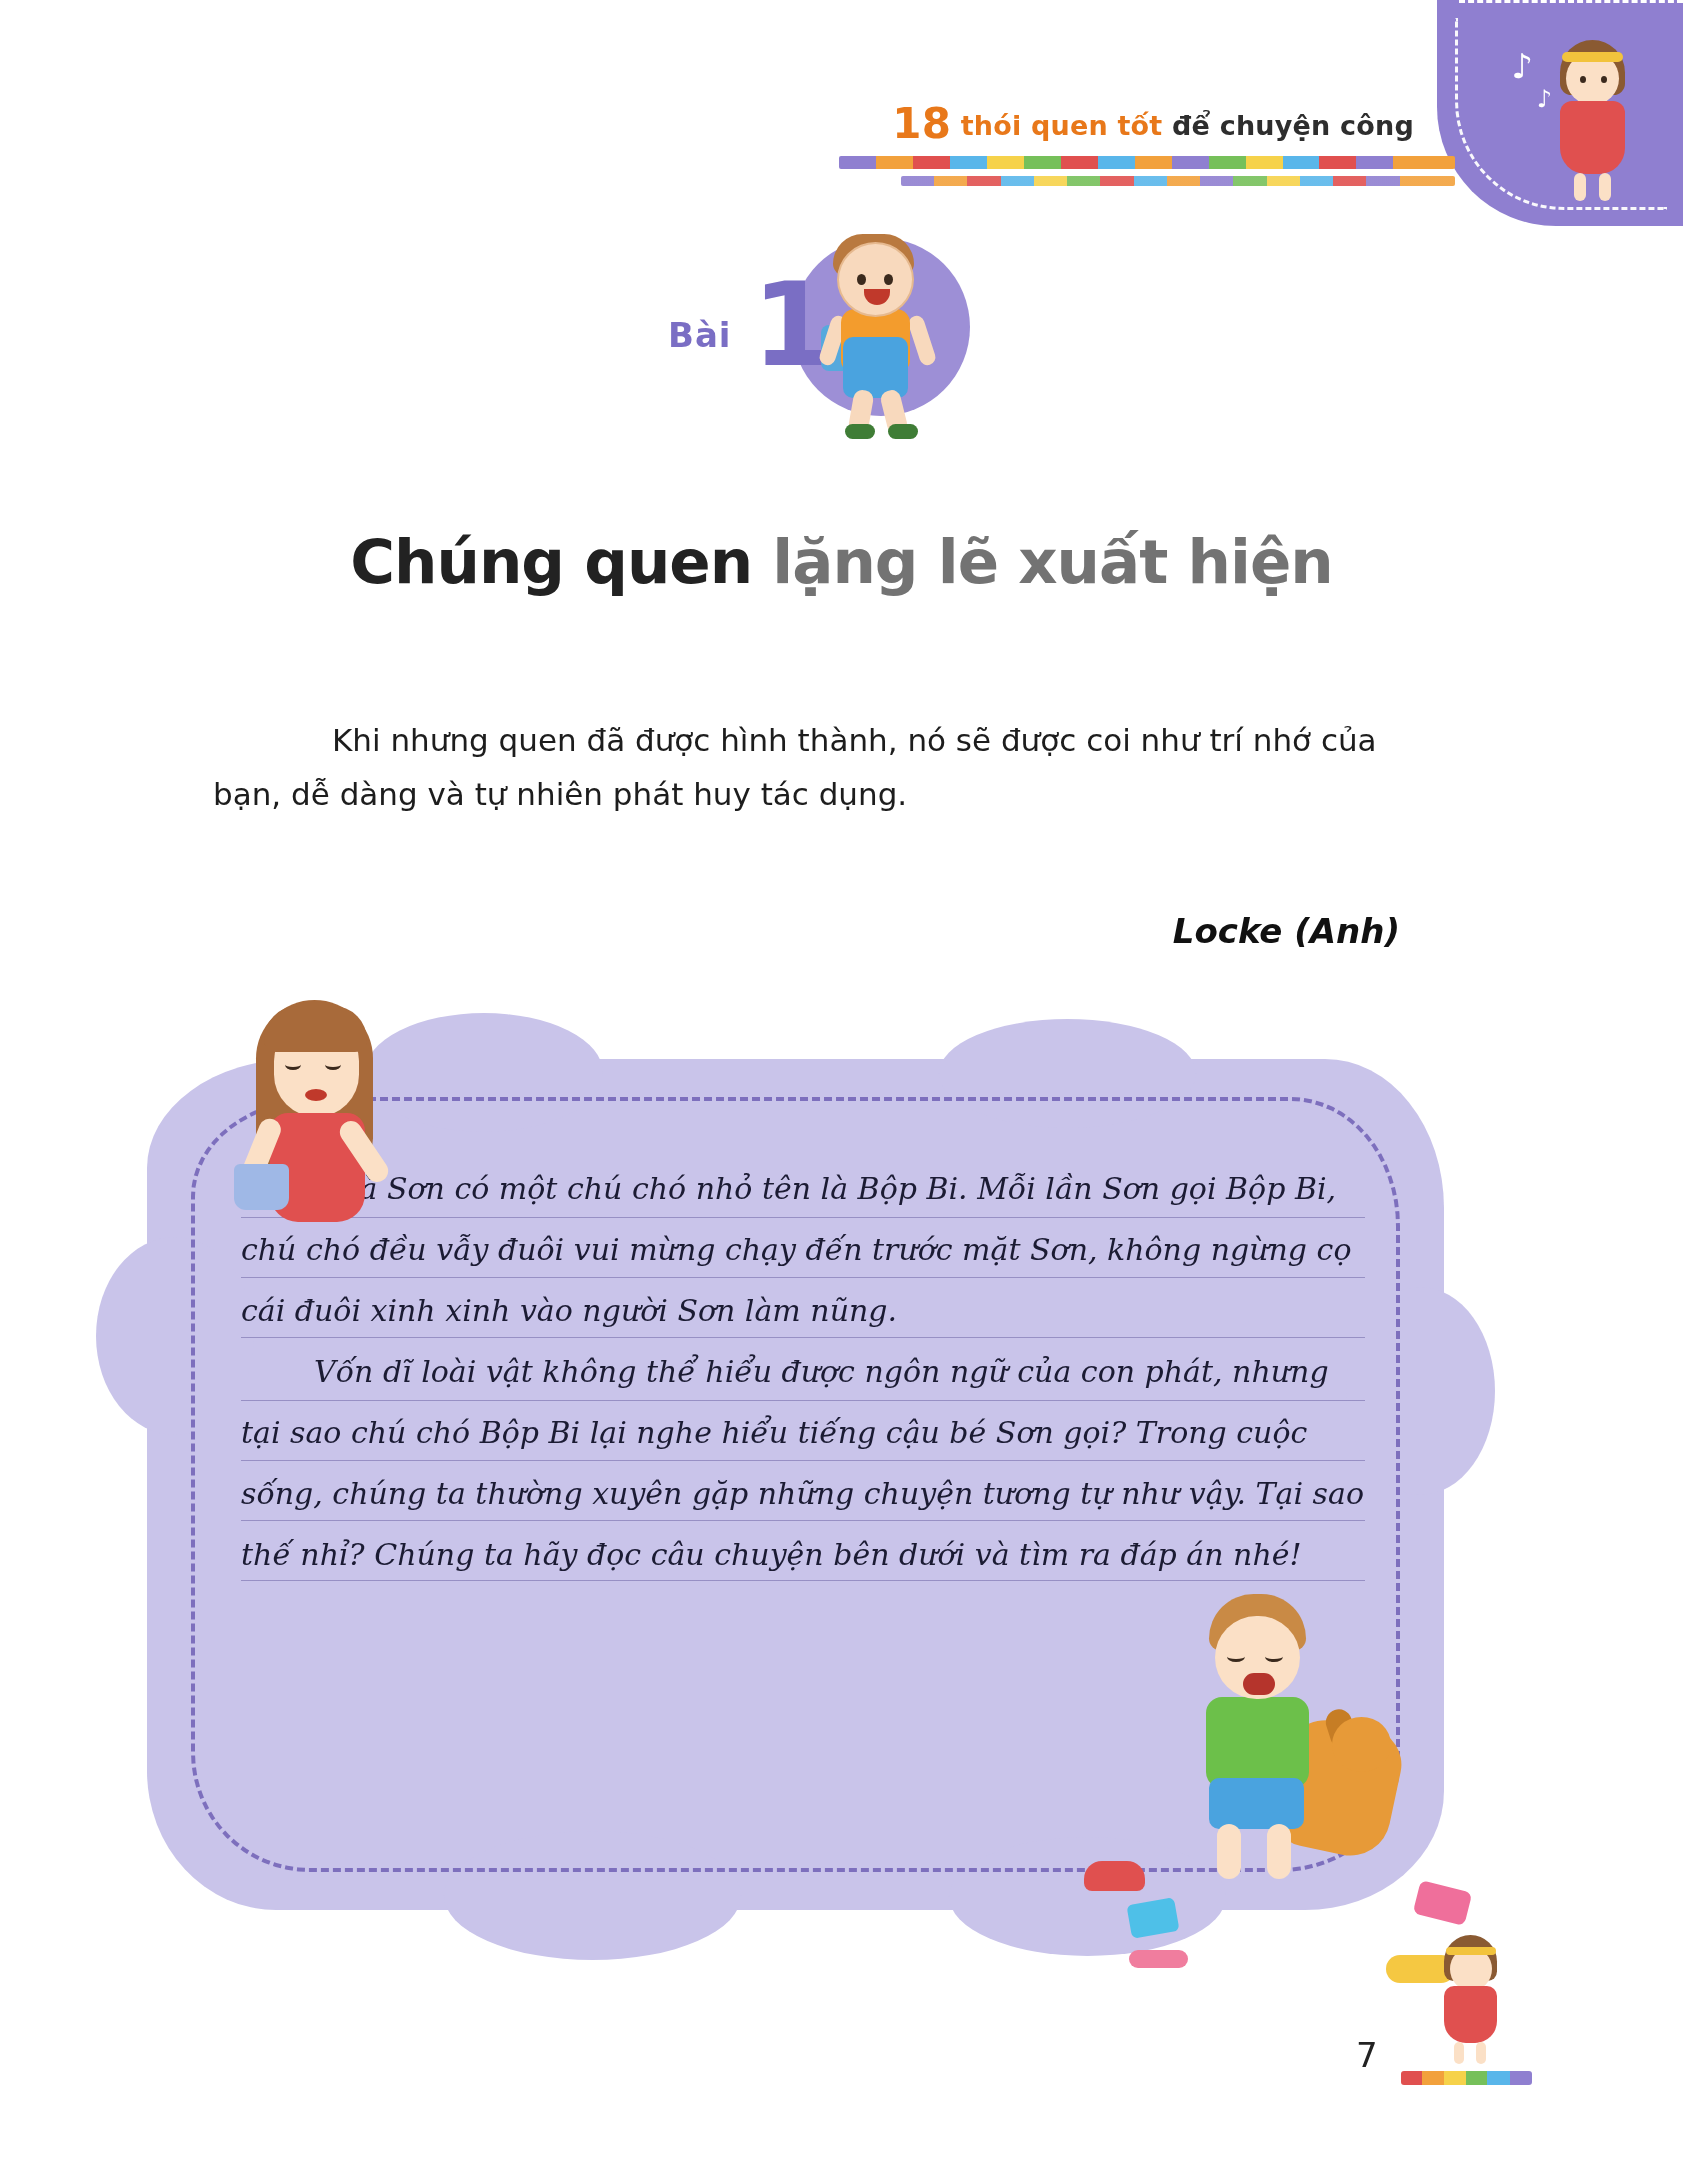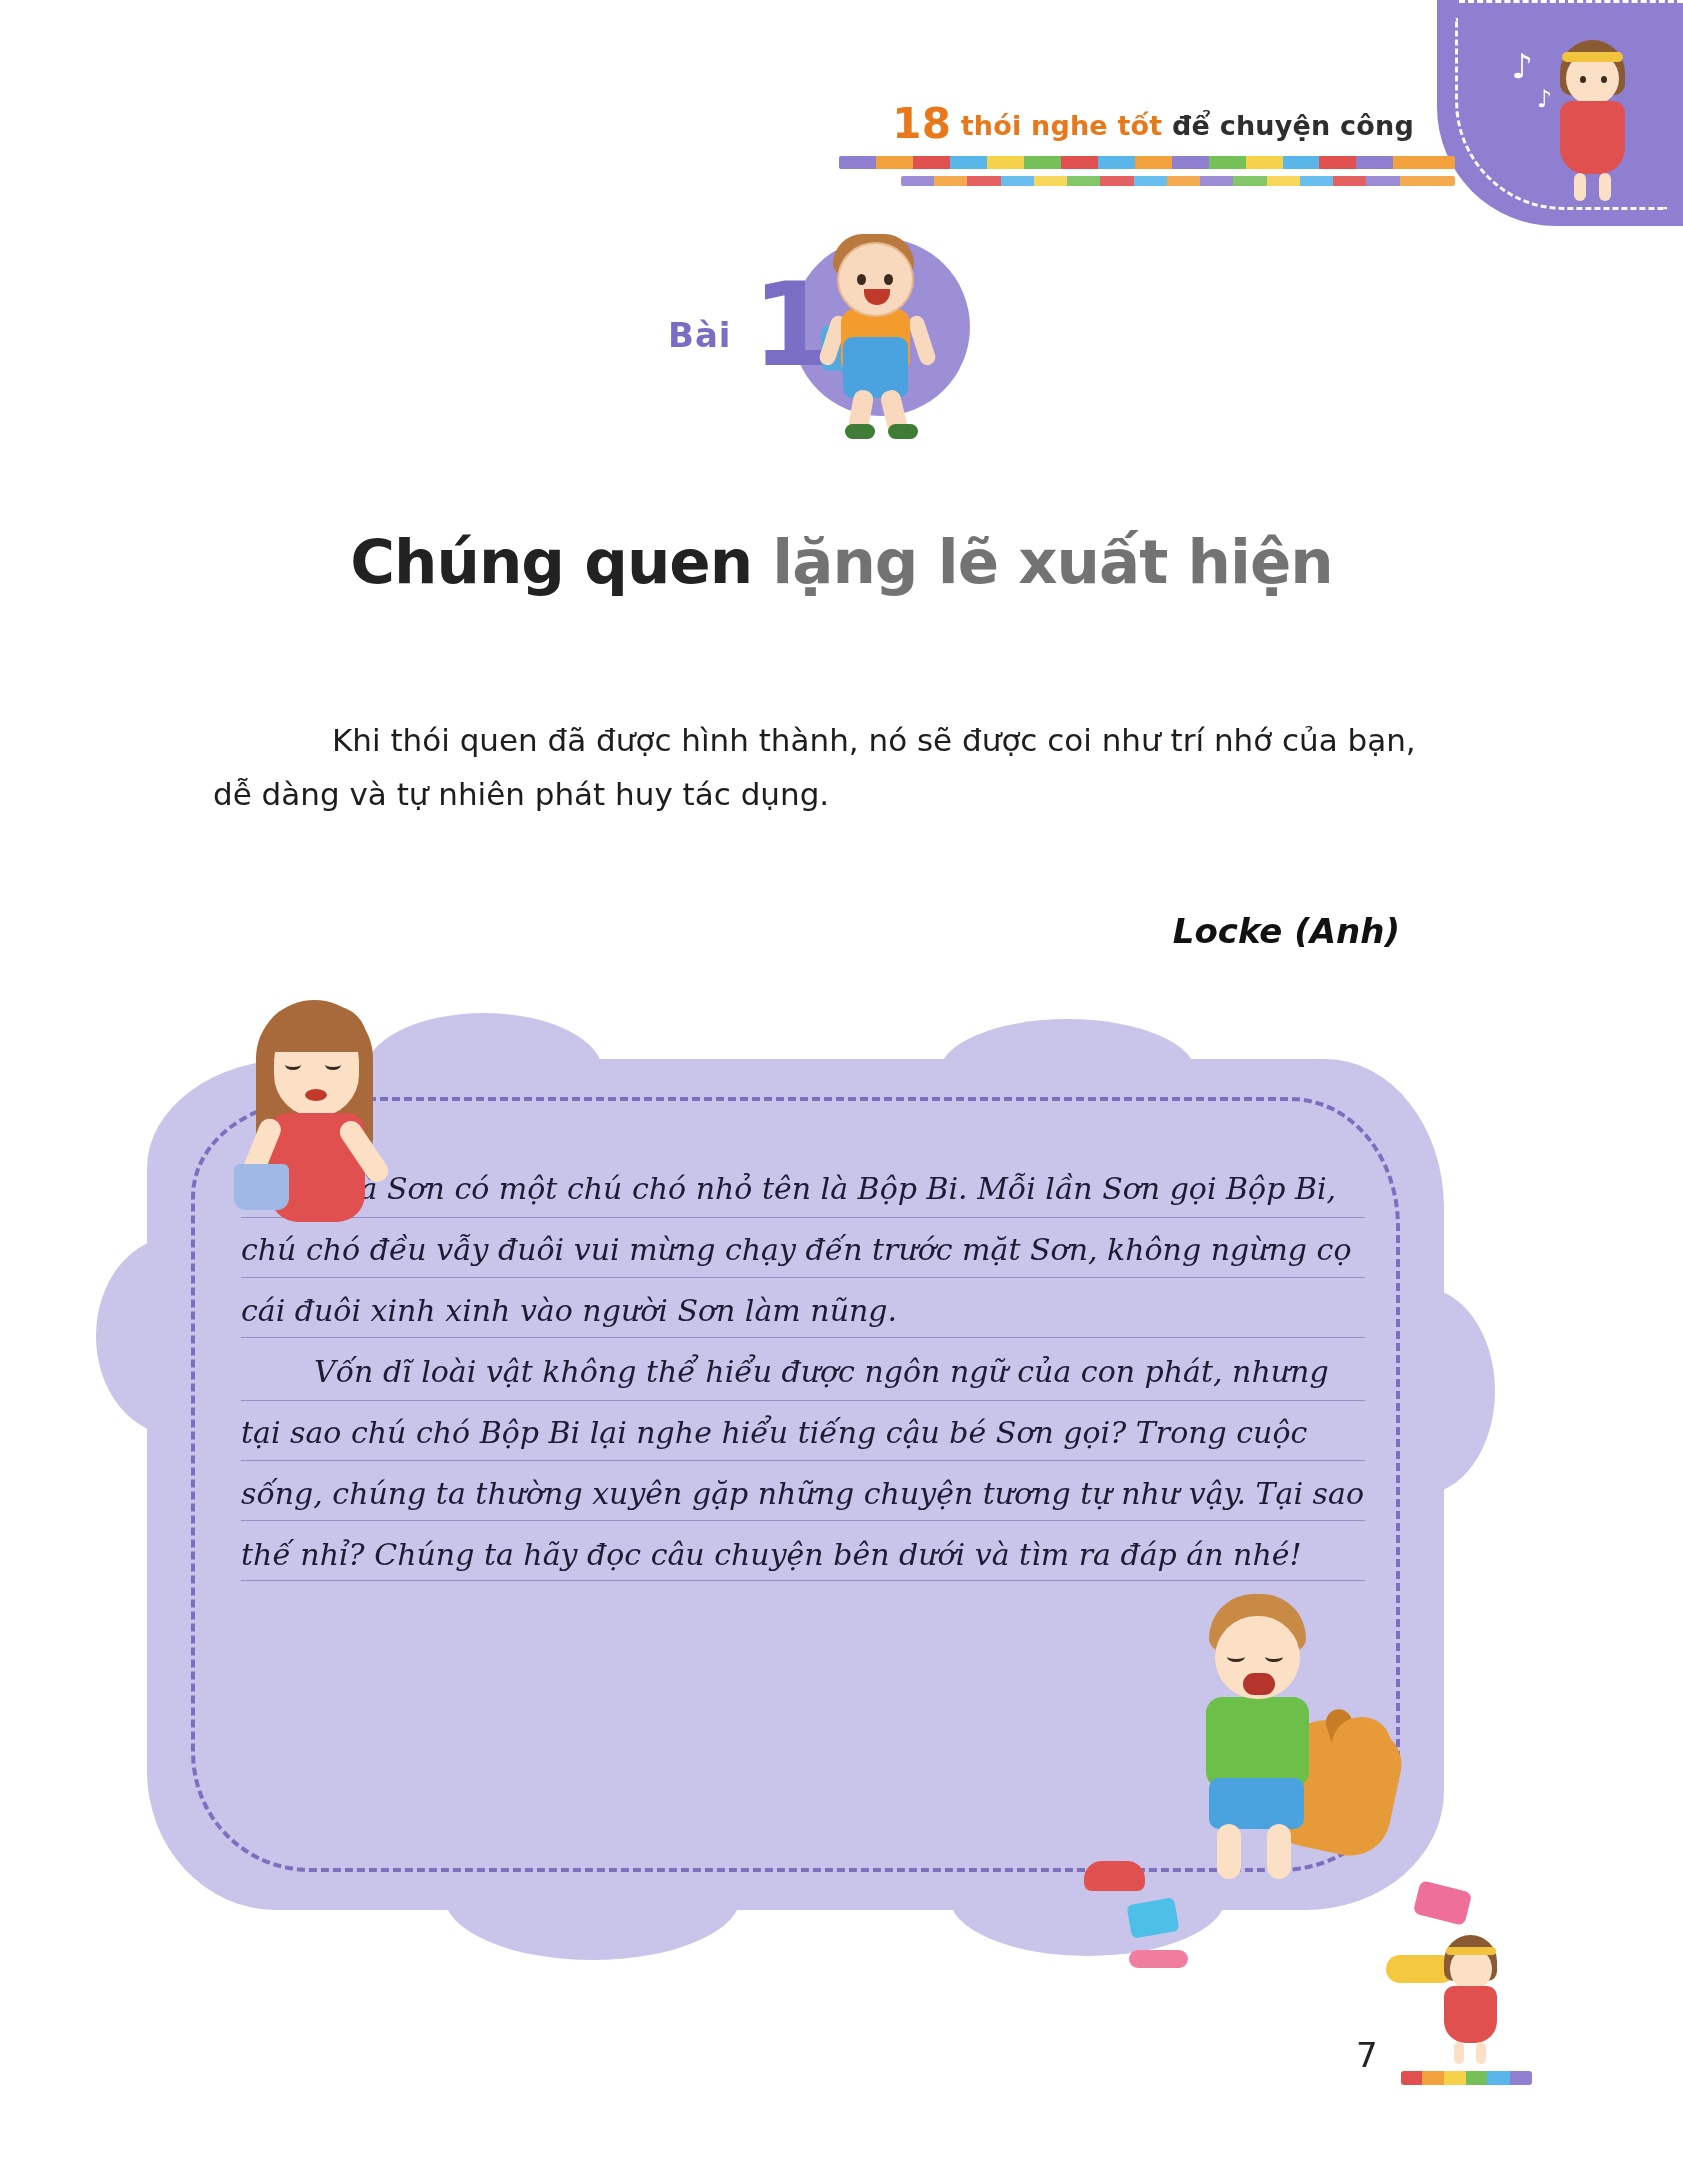--- a/index.html
+++ b/index.html
@@ -505,21 +505,21 @@
     <div class="g-dress"></div>
     <div class="g-leg l"></div>
     <div class="g-leg r"></div>
   </div>
   <div class="note-icon">♪</div>
   <div class="note-icon small">♪</div>
 </div>
 
 <div class="header-title">
   <span class="num">18</span>
-  <span class="orange">thói nghe tốt</span>
+  <span class="orange">thói quen tốt</span>
   <span>để chuyện công</span>
 </div>
 <div class="rainbow-bar"></div>
 <div class="rainbow-bar second"></div>
 
 <div class="lesson-badge-wrap">
   <div class="lesson-circle"></div>
   <div class="lesson-label">Bài</div>
   <div class="lesson-number">1</div>
 </div>
@@ -538,21 +538,21 @@
   <div class="leg l"></div>
   <div class="leg r"></div>
   <div class="shoe l"></div>
   <div class="shoe r"></div>
 </div>
 
 <h1 class="main-title">
   <span>Chúng quen </span><span class="accent">lặng lẽ xuất hiện</span>
 </h1>
 
-<div class="quote">Khi thói quen đã được hình thành, nó sẽ được coi như trí nhớ của bạn, dễ dàng và tự nhiên phát huy tác dụng.</div>
+<div class="quote">Khi nhưng quen đã được hình thành, nó sẽ được coi như trí nhớ của bạn, dễ dàng và tự nhiên phát huy tác dụng.</div>
 <div class="quote-author">Locke (Anh)</div>
 
 <div class="story-blob">
   <div class="blob-bump b1"></div>
   <div class="blob-bump b2"></div>
   <div class="blob-bump b3"></div>
   <div class="blob-bump b4"></div>
   <div class="blob-bump b5"></div>
   <div class="blob-bump b6"></div>
   <div class="blob-dash"></div>

